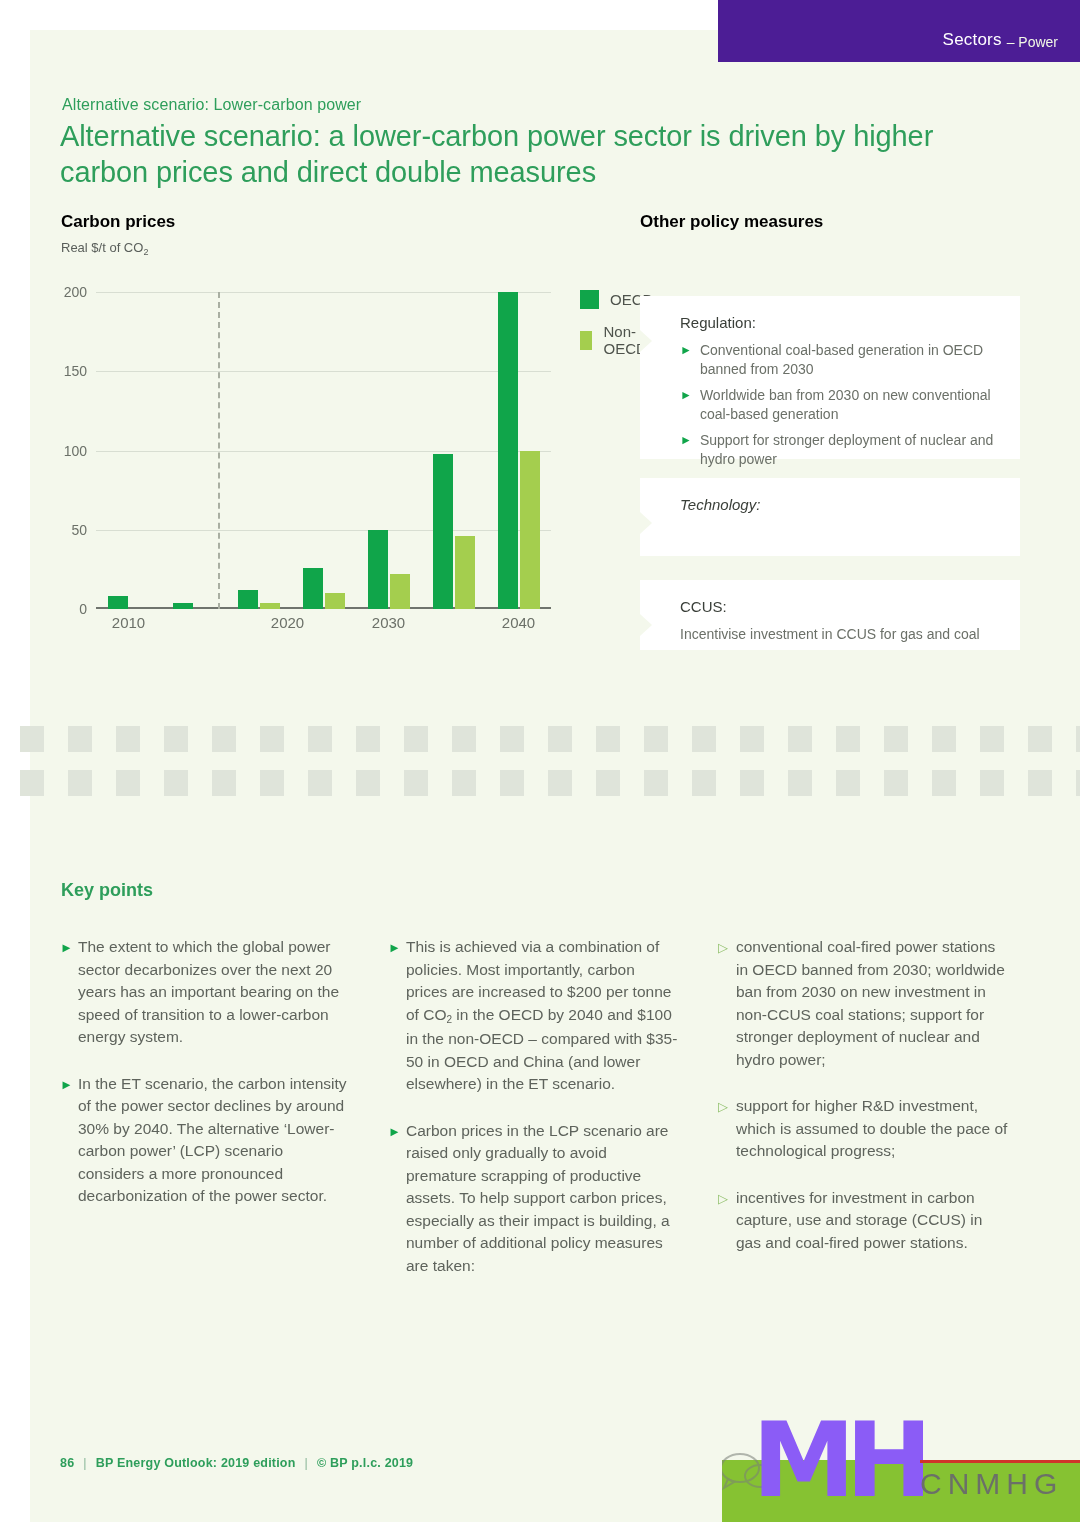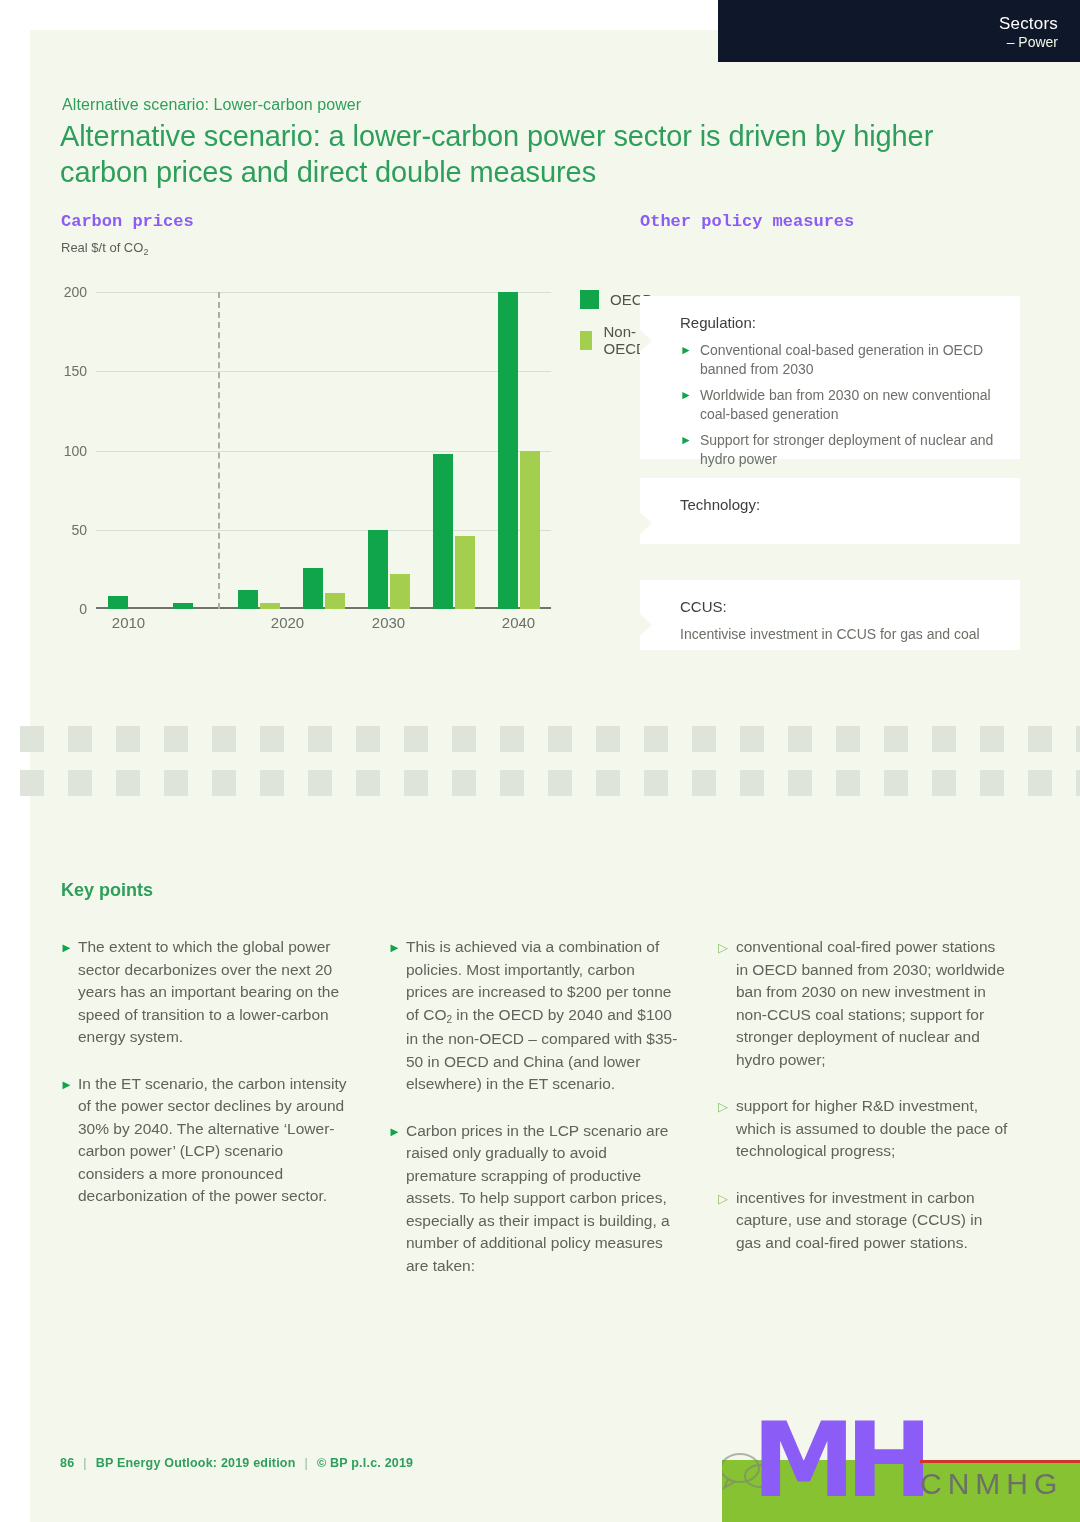--- a/index.html
+++ b/index.html
@@ -15,42 +15,42 @@
     background:#ffffff;
   }
   
   .page-bg{
     position:absolute;left:30px;top:30px;width:1050px;height:1492px;
     background:#f4f8ec;
   }
   
   .header-tab{
     position:absolute;left:718px;top:0;width:362px;height:62px;
-    background:#0f172a;
+    background:#4c1d95;
     display:flex;align-items:flex-end;justify-content:flex-end;
-    box-sizing:border-box;padding:0 22px 12px 0;flex-direction:column;
+    box-sizing:border-box;padding:0 22px 12px 0;
   }
   .header-tab .h-main{
     color:#ffffff;font-size:17px;letter-spacing:.2px;
   }
   .header-tab .h-sub{
     color:#f2f8e6;font-size:14px;margin-left:5px;
   }
   
   .eyebrow{
     position:absolute;left:62px;top:96px;
     font-size:16px;color:#2e9e5b;letter-spacing:.1px;
   }
   .headline{
     position:absolute;left:60px;top:118px;width:930px;
     font-size:29px;line-height:36px;color:#2e9e5b;font-weight:400;
     letter-spacing:-.1px;
   }
   .sec-title{
-    position:absolute;font-size:17px;color:#8b5cf6;font-weight:700;font-family:Liberation Mono, monospace;
+    position:absolute;font-size:17px;color:#000000;font-weight:700;
   }
   #chart-title{left:61px;top:212px;}
   #policy-title{left:640px;top:212px;}
   .axis-units{
     position:absolute;left:61px;top:240px;
     font-size:13px;color:#595e5a;
   }
   .axis-units sub{font-size:9px;vertical-align:baseline;position:relative;top:3px;}
   
   .chart{
@@ -255,21 +255,21 @@
         <span class="pb-tri">►</span>
         <span class="pb-text">Worldwide ban from 2030 on new conventional coal-based generation</span>
       </div>
       <div class="pb-item">
         <span class="pb-tri">►</span>
         <span class="pb-text">Support for stronger deployment of nuclear and hydro power</span>
       </div>
     </div>
   </div>
 
-  <div class="pbox" id="pbox-1" style="top: 478px; height: 66px; width: 380px;">
+  <div class="pbox" id="pbox-1" style="top: 478px; height: 78px; width: 380px; font-style: italic;">
     <span class="notch"></span>
     <div class="pbox-head">Technology:</div>
   </div>
 
   <div class="pbox" id="pbox-2" style="top: 580px; height: 70px; width: 380px;">
     <span class="notch"></span>
     <div class="pbox-head">CCUS:</div>
     <div class="pbox-body">Incentivise investment in CCUS for gas and coal</div>
   </div>
 

